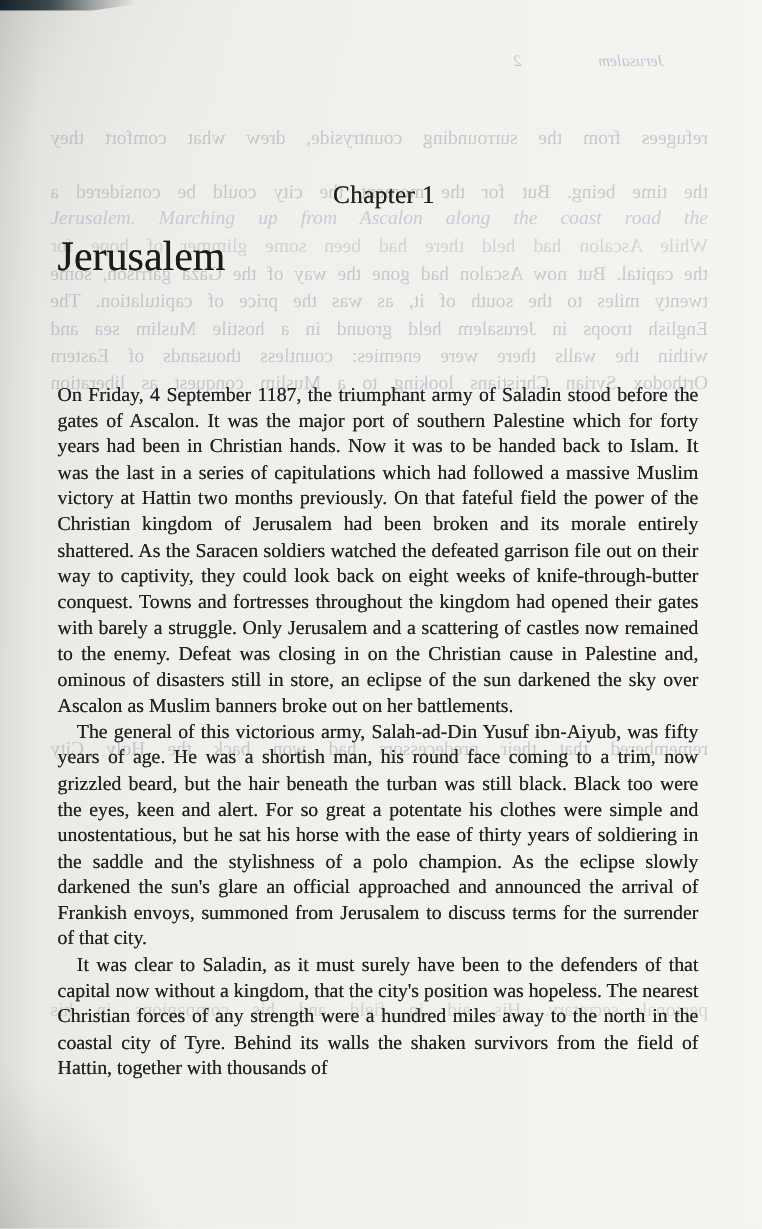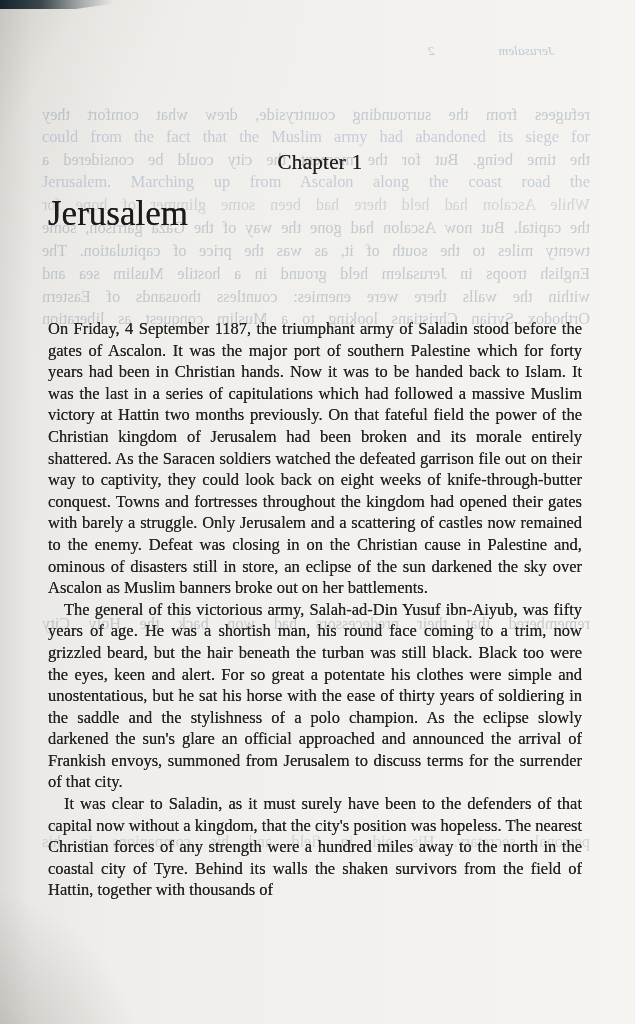--- a/index.html
+++ b/index.html
@@ -70,23 +70,22 @@
 </head>
 <body>
 
 <div class="scan">
 
   <div class="wedge"></div>
 
   <div class="ghost header" style="top:40px;">Jerusalem   2</div>
 
   <div class="ghost" style="top:104px;">refugees from the surrounding countryside, drew what comfort they</div>
-  <div class="ghost normal" style="top:126px;">could from the fact that the Muslim army had abandoned its siege for</div>
   <div class="ghost" style="top:149px;">the time being. But for the moment the city could be considered a</div>
-  <div class="ghost normal" style="top:171px;">Jerusalem. Marching up from Ascalon along the coast road the</div>
+  <div class="ghost normal" style="top:171px;font-style:italic;">Jerusalem. Marching up from Ascalon along the coast road the</div>
   <div class="ghost faint" style="top:194px;">While Ascalon had held there had been some glimmer of hope for</div>
   <div class="ghost" style="top:217px;">the capital. But now Ascalon had gone the way of the Gaza garrison, some</div>
   <div class="ghost" style="top:240px;">twenty miles to the south of it, as was the price of capitulation. The</div>
   <div class="ghost" style="top:263px;">English troops in Jerusalem held ground in a hostile Muslim sea and</div>
   <div class="ghost" style="top:286px;">within the walls there were enemies: countless thousands of Eastern</div>
   <div class="ghost" style="top:308px;">Orthodox Syrian Christians looking to a Muslim conquest as liberation</div>
 
   <div class="ghost" style="top:613px;">remembered that their predecessors had won back the Holy City</div>
   <div class="ghost faint" style="top:831px;">personal secretary. His aid in field and his companions in his</div>
 

